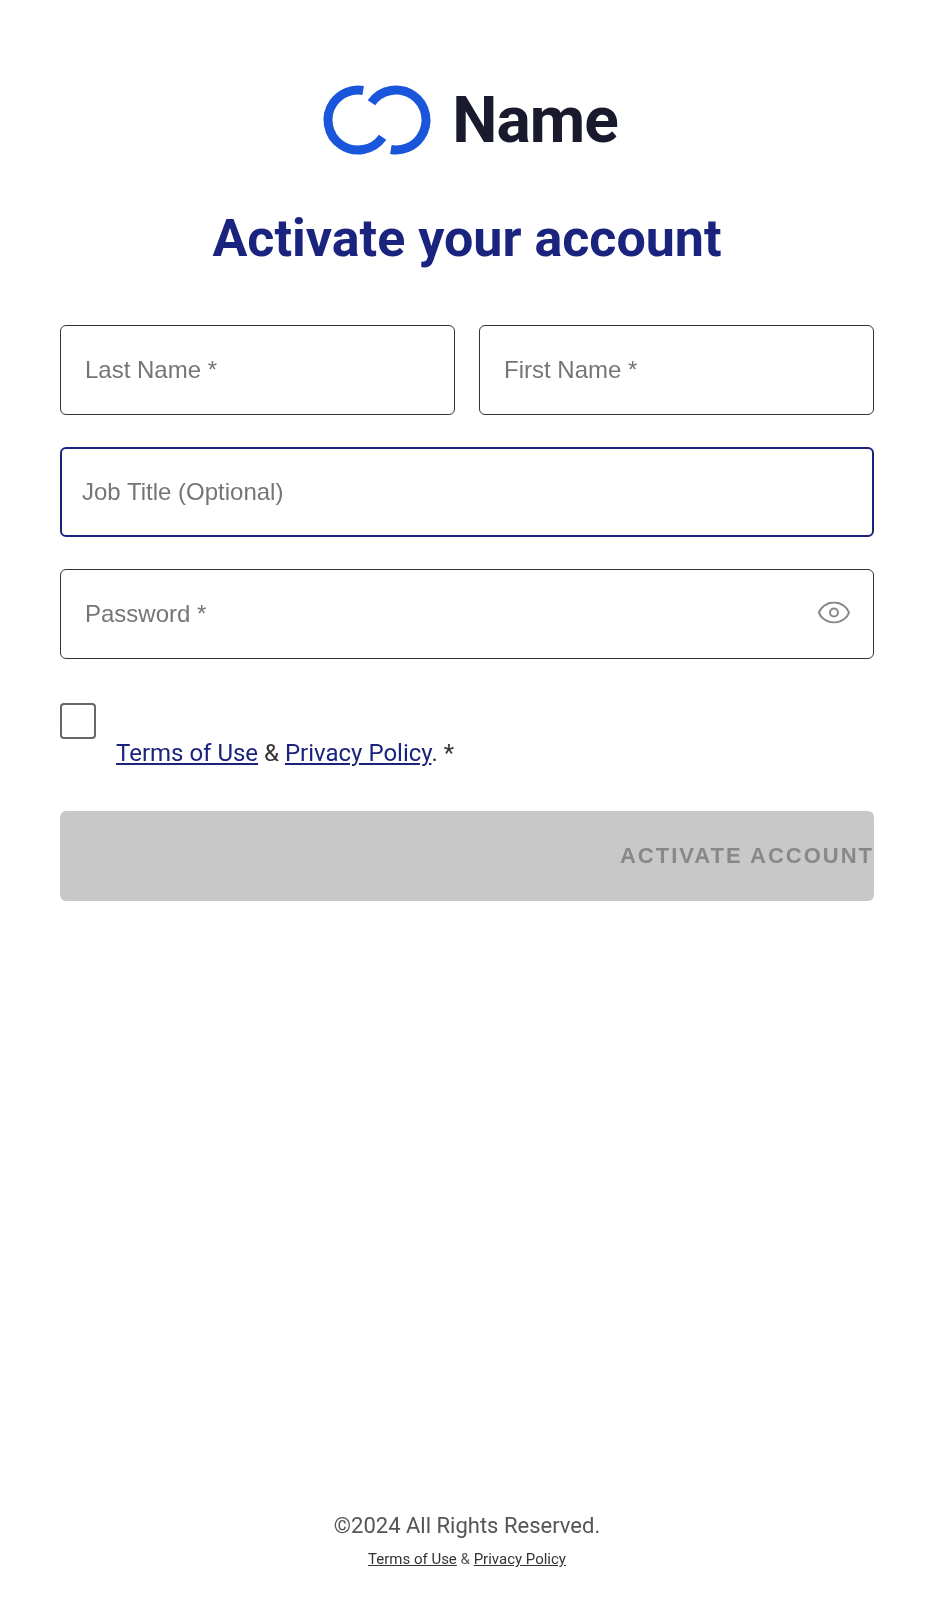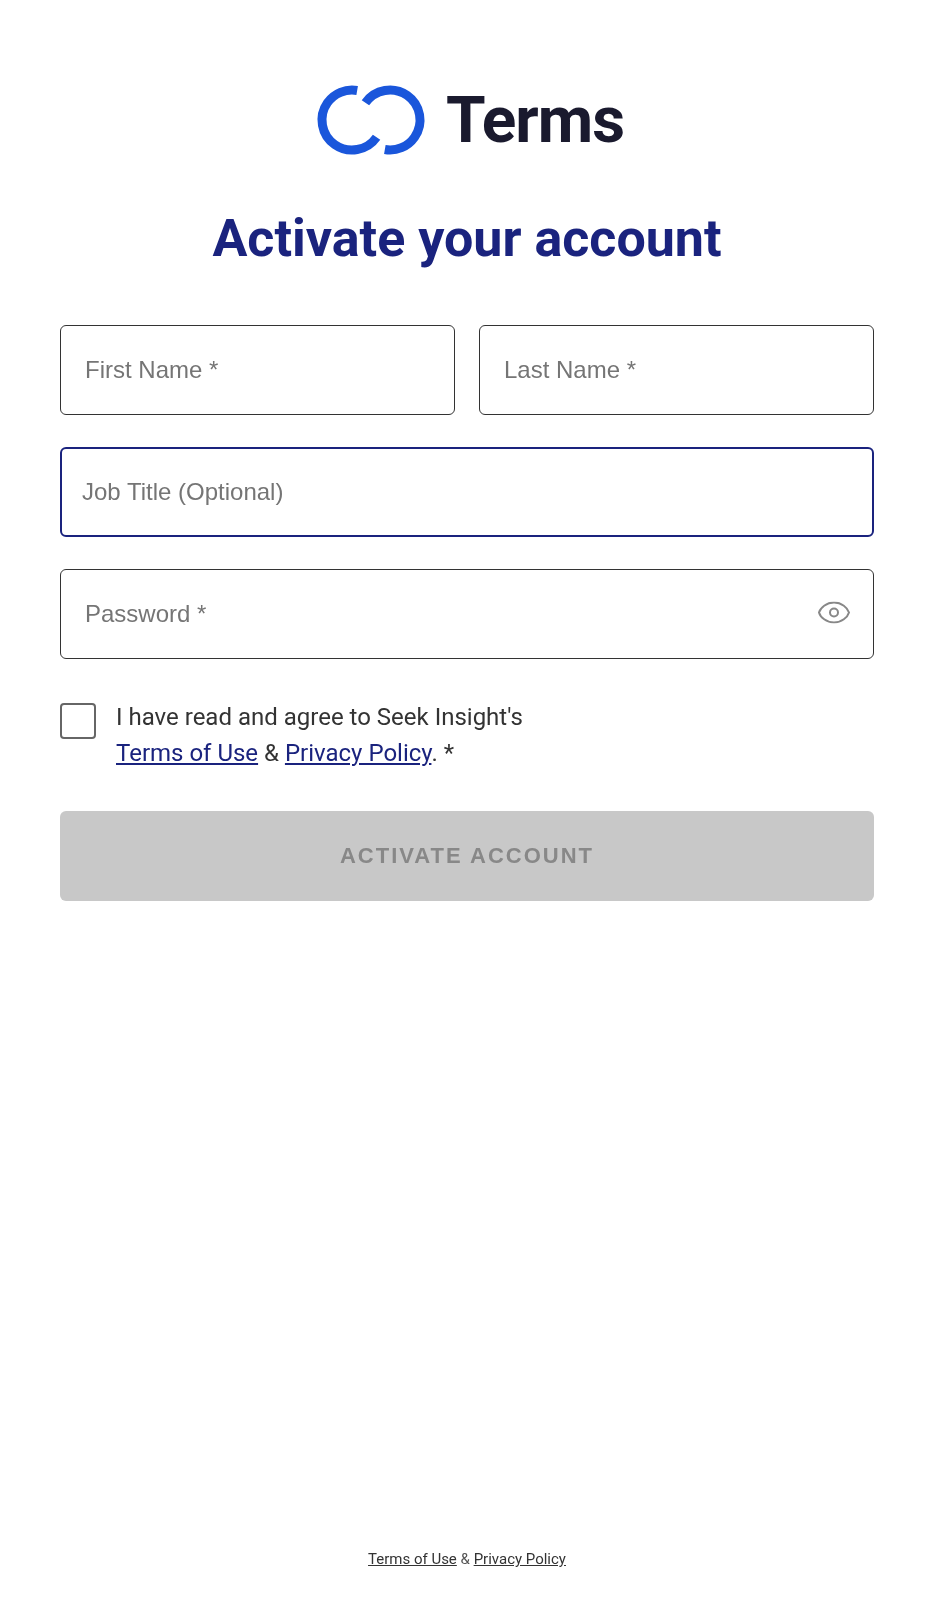--- a/index.html
+++ b/index.html
@@ -147,20 +147,21 @@
       background: #c8c8c8;
       border: none;
       border-radius: 6px;
       font-size: 22px;
       font-weight: 600;
       color: #888;
       letter-spacing: 2px;
       text-transform: uppercase;
       cursor: not-allowed;
       margin-top: 8px;
+      text-align: right;
     }
 
     .footer {
       width: 100%;
       text-align: center;
       padding: 60px 0 48px;
       margin-top: auto;
     }
 
     .footer-copyright {
@@ -184,62 +185,63 @@
 
 <div class="page-container">
 
   <div class="logo-container">
     <svg class="logo-icon" viewBox="0 0 120 80" xmlns="http://www.w3.org/2000/svg">
 
       <circle cx="42" cy="40" r="30" fill="none" stroke="#1a56db" stroke-width="9" stroke-dasharray="170" stroke-dashoffset="42" transform="rotate(35 42 40)"></circle>
 
       <circle cx="80" cy="40" r="30" fill="none" stroke="#1a56db" stroke-width="9" stroke-dasharray="170" stroke-dashoffset="42" transform="rotate(215 80 40)"></circle>
     </svg>
-    <span class="logo-text">Terms</span>
+    <span class="logo-text">Name</span>
   </div>
 
   <h1 class="page-title">Activate your account</h1>
 
   <div class="form-container">
 
     <div class="name-row">
+      <input class="input-field" type="text" placeholder="Last Name *" style="">
       <input class="input-field" type="text" placeholder="First Name *" style="">
-      <input class="input-field" type="text" placeholder="Last Name *" style="">
     </div>
 
     <input class="input-field active-border" type="text" placeholder="Job Title (Optional)" style="">
 
     <div class="input-wrapper">
       <input class="input-field" type="password" placeholder="Password *" style="">
       <span class="eye-icon">
         
         <svg width="32" height="22" viewBox="0 0 32 22" fill="none" xmlns="http://www.w3.org/2000/svg">
           <path d="M16 1C8.5 1 2.3 6.3 1 11c1.3 4.7 7.5 10 15 10s13.7-5.3 15-10C29.7 6.3 23.5 1 16 1z" stroke="#888" stroke-width="2" fill="none"></path>
           <circle cx="16" cy="11" r="4" stroke="#888" stroke-width="2" fill="none"></circle>
         </svg>
       </span>
     </div>
 
 
     <div class="checkbox-row">
       <input type="checkbox" class="checkbox-input" style="">
       <span class="checkbox-label">
-        <span>I have read and agree to Seek Insight's</span><br>
+        <br>
         <a href="#">Terms of Use</a>
         <span> &amp; </span>
         <a href="#">Privacy Policy</a><span>.</span>
         <span>*</span>
       </span>
     </div>
 
     <button class="activate-button" disabled="">ACTIVATE ACCOUNT</button>
 
   </div>
 
 </div>
 
 <footer class="footer">
+  <p class="footer-copyright">©2024 All Rights Reserved.</p>
   <p class="footer-links">
     <a href="#">Terms of Use</a>
     <span> &amp; </span>
     <a href="#">Privacy Policy</a>
   </p>
 </footer>
 
 </body></html>

